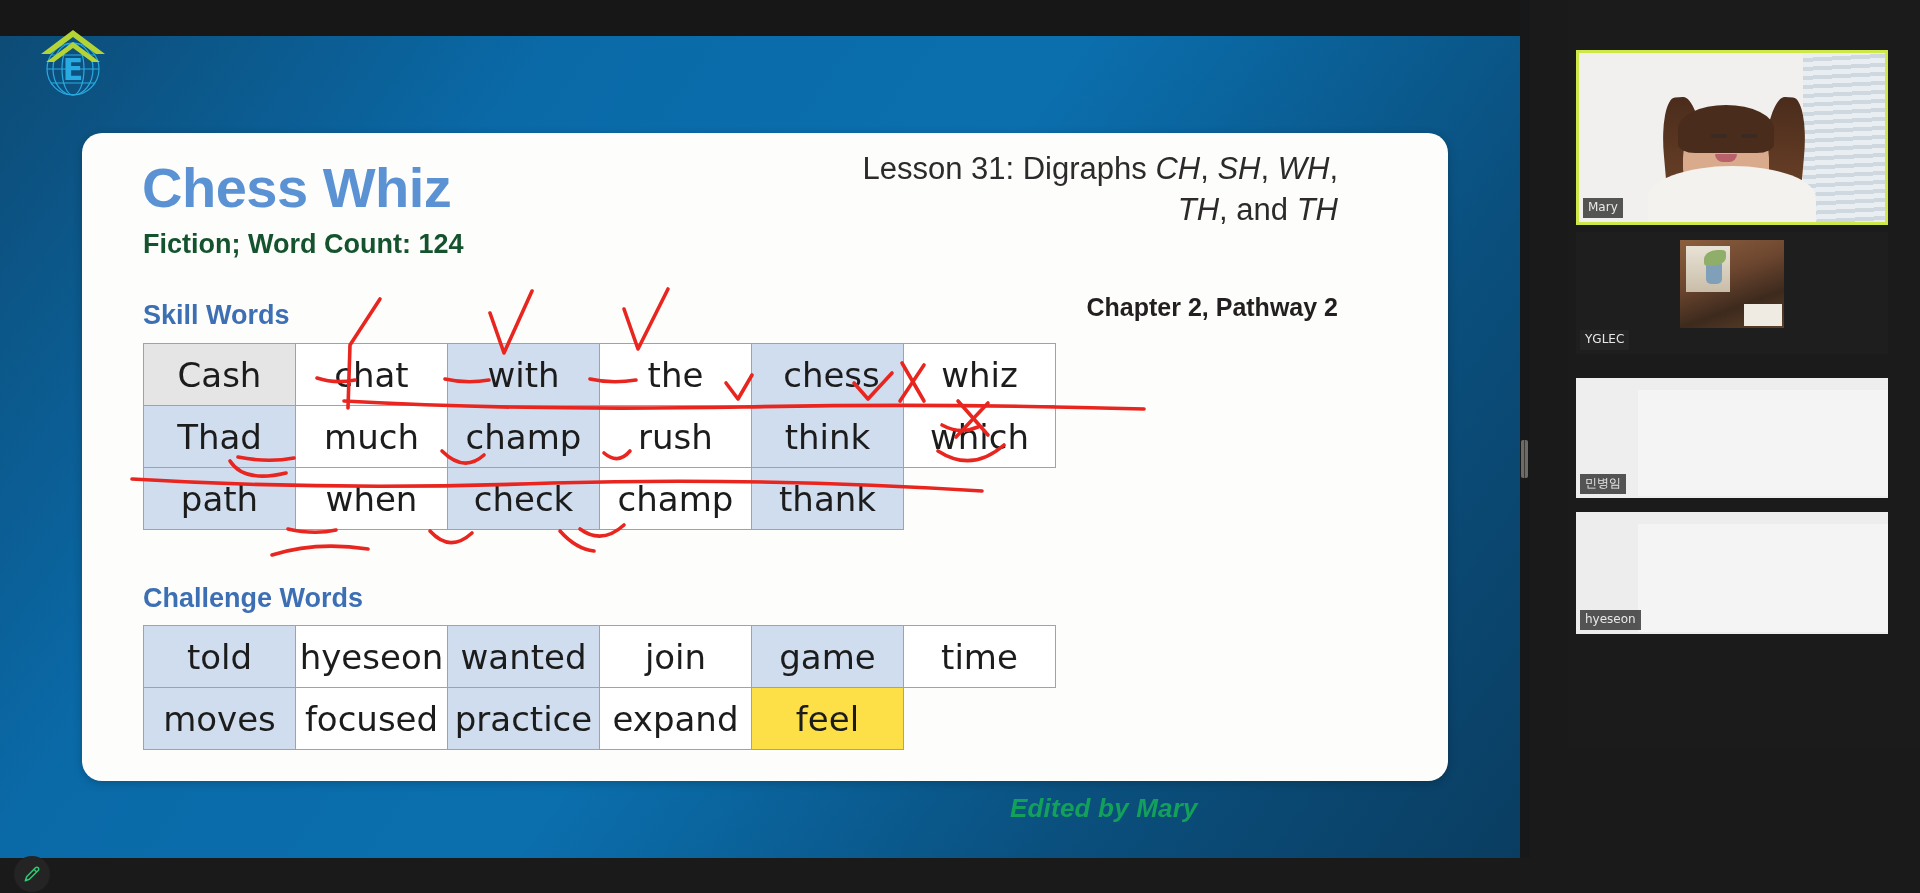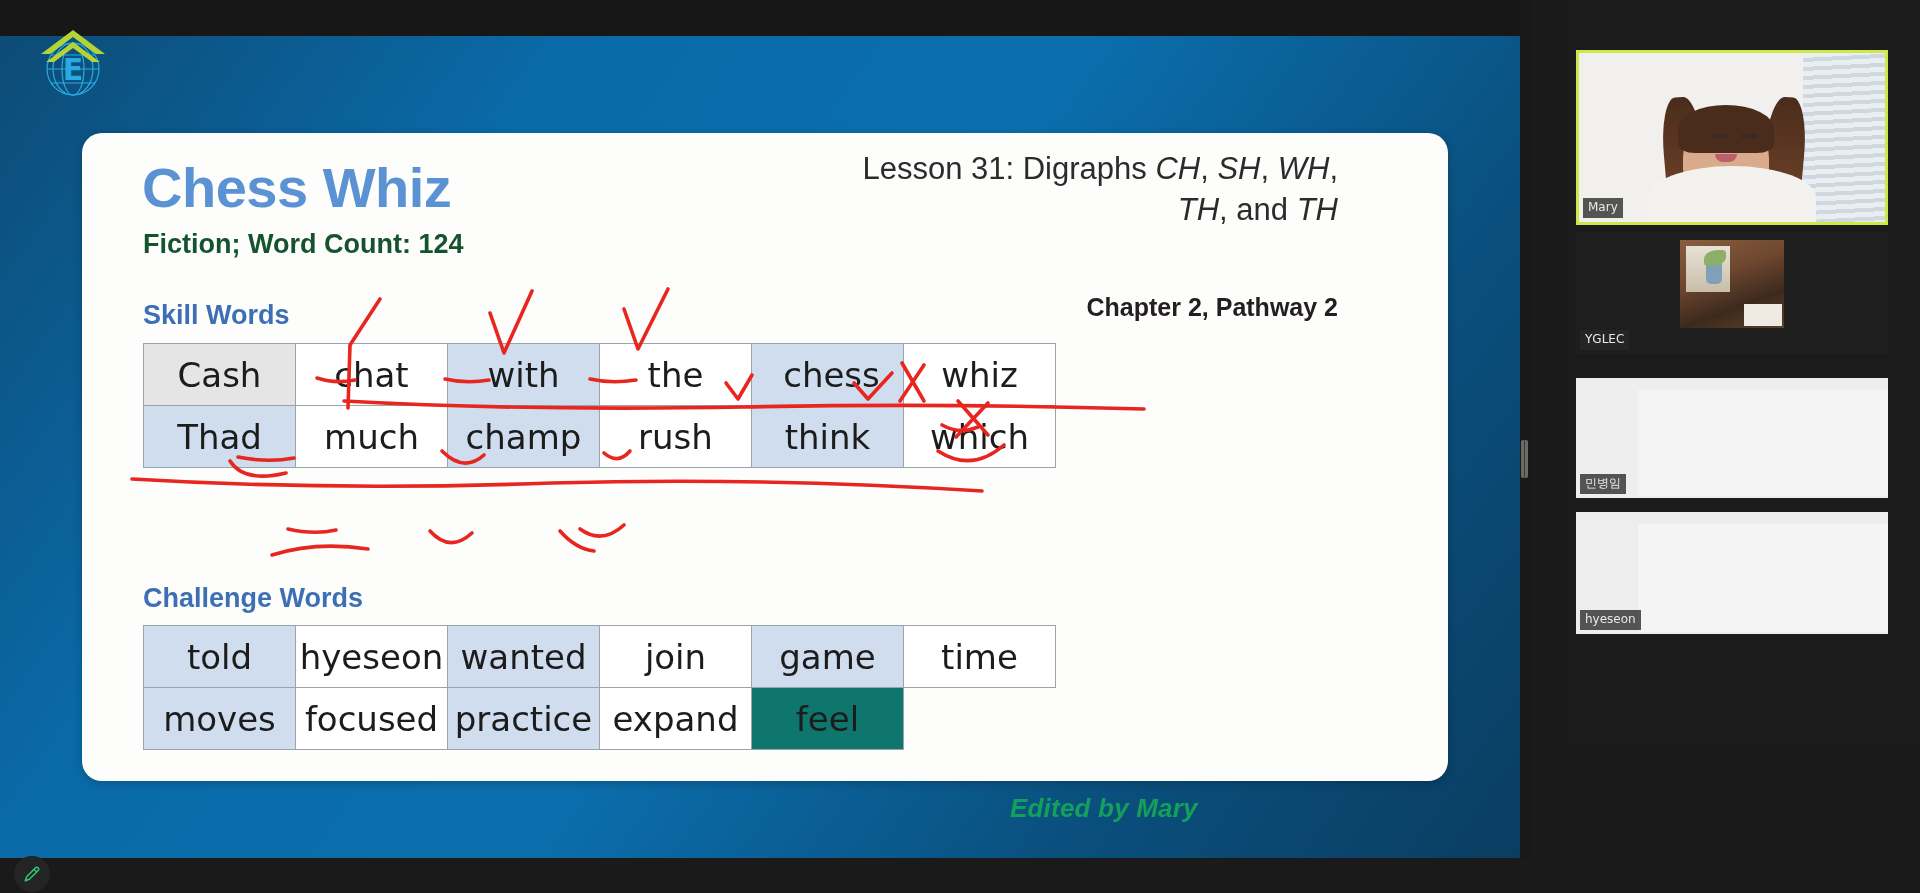--- a/index.html
+++ b/index.html
@@ -278,20 +278,28 @@
               <td class="plain">whiz</td>
             </tr>
             <tr>
               <td class="shade" style="background: rgb(207, 221, 238);">Thad</td>
               <td class="plain">much</td>
               <td class="shade" style="background: rgb(207, 221, 238);">champ</td>
               <td class="plain">rush</td>
               <td class="shade" style="background: rgb(207, 221, 238);">think</td>
               <td class="plain">which</td>
             </tr>
+            <tr>
+              <td class="shade" style="background: rgb(207, 221, 238);">path</td>
+              <td class="plain">when</td>
+              <td class="shade" style="background: rgb(207, 221, 238);">check</td>
+              <td class="plain">champ</td>
+              <td class="shade" style="background: rgb(207, 221, 238);">thank</td>
+              <td class="empty"></td>
+            </tr>
           </tbody>
       </table>
 
       <div class="section-label" id="chall-label" style="color: rgb(60, 111, 180);">Challenge Words</div>
 
       <table class="wordtable" id="chall-table">
         <colgroup>
             <col>
             <col>
             <col>
@@ -306,21 +314,21 @@
               <td class="shade" style="background: rgb(207, 221, 238);">wanted</td>
               <td class="plain">join</td>
               <td class="shade" style="background: rgb(207, 221, 238);">game</td>
               <td class="plain">time</td>
             </tr>
             <tr>
               <td class="shade" style="background: rgb(207, 221, 238);">moves</td>
               <td class="plain">focused</td>
               <td class="shade" style="background: rgb(207, 221, 238);">practice</td>
               <td class="plain">expand</td>
-              <td class="shade" style="background: #0f766e;">feel</td>
+              <td class="shade" style="background: #fde047;">feel</td>
               <td class="empty"></td>
             </tr>
           </tbody>
       </table>
 
       <svg id="ink-skill" viewBox="0 0 1060 340">
         <g stroke="#e8251f" stroke-width="3.6" fill="none" stroke-linecap="round" stroke-linejoin="round">
 
           <path d="M236 125 L238 62 L268 16"></path>
 

